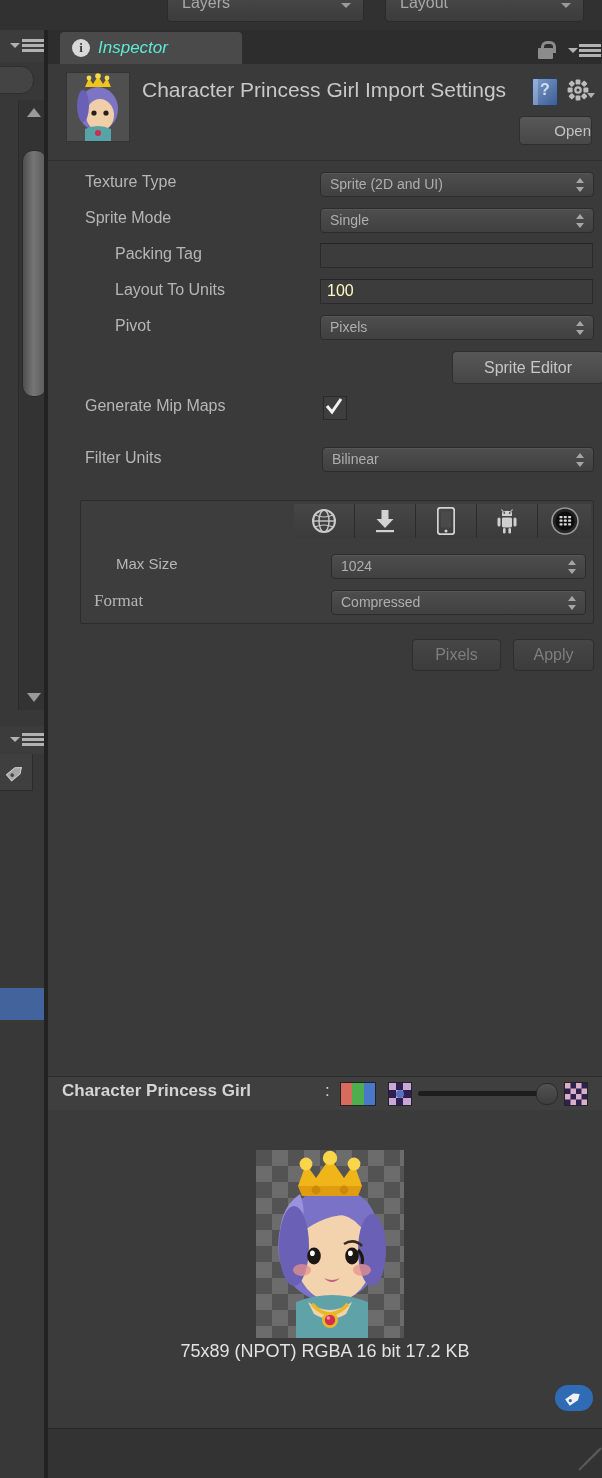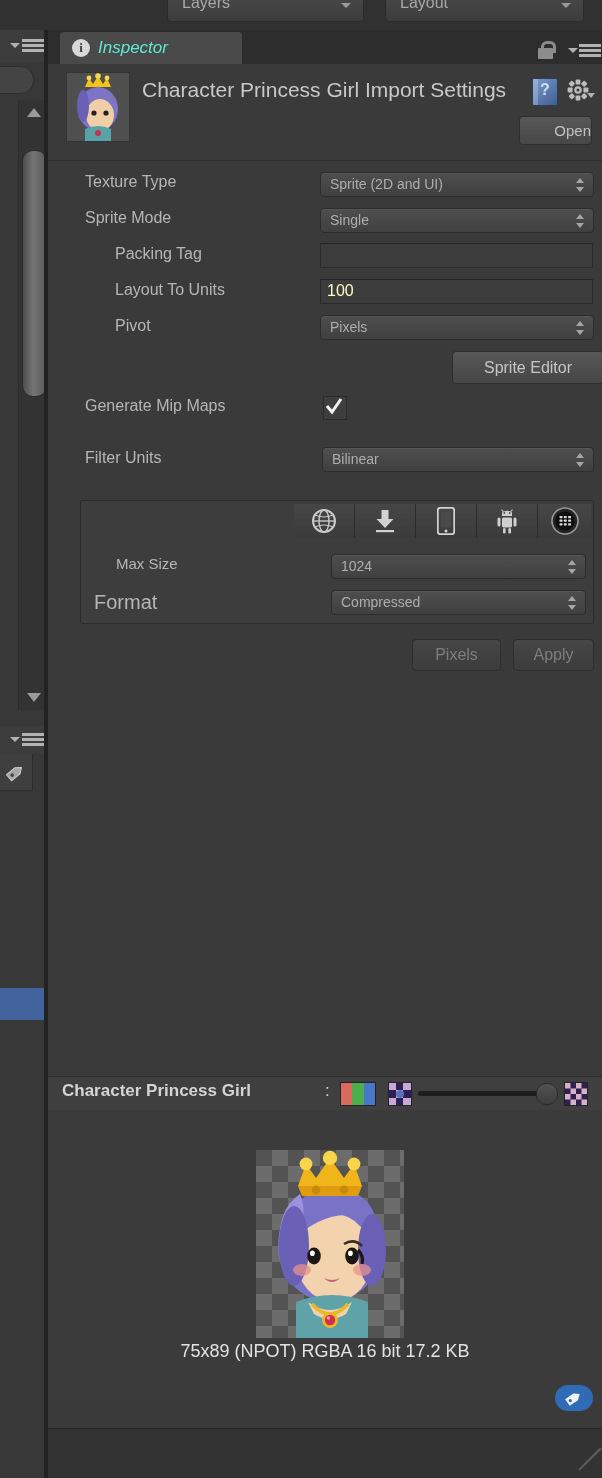--- a/index.html
+++ b/index.html
@@ -655,21 +655,21 @@
 </div>
 
 <div class="prop-label" style="left:94px; top:555px; font-size:15px;margin-left:22px;">Max Size</div>
 <div class="popup-field" style="left:331px; top:554px; width:253px;">
   <span class="pval">1024</span>
   <span class="popup-arrows">
       <i class="up"></i>
       <i class="dn"></i>
     </span>
 </div>
-<div class="prop-label" style="left:94px; top:591px; font-size:20px;">Format</div>
+<div class="prop-label" style="left:94px; top:591px; font-size:17px;font-family:Liberation Serif, serif;">Format</div>
 <div class="popup-field" style="left:331px; top:590px; width:253px;">
   <span class="pval">Compressed</span>
   <span class="popup-arrows">
       <i class="up"></i>
       <i class="dn"></i>
     </span>
 </div>
 
 <div class="footer-button" id="revert-button">Pixels</div>
 <div class="footer-button" id="apply-button">Apply</div>

